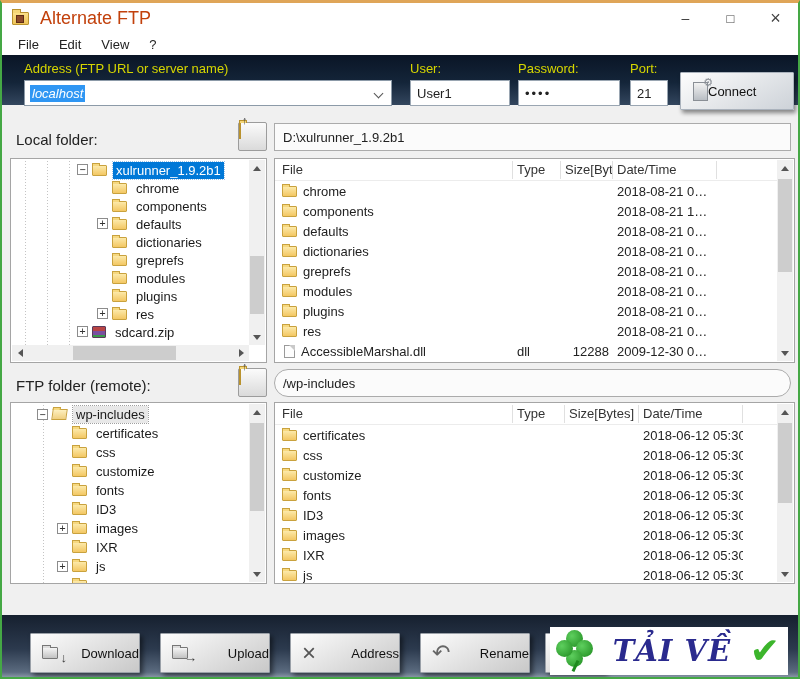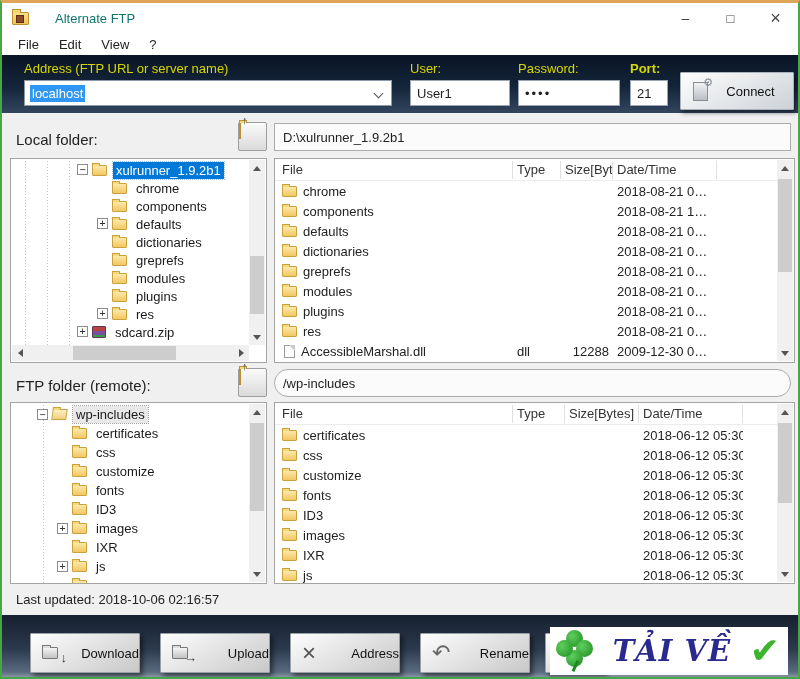--- a/index.html
+++ b/index.html
@@ -7,46 +7,46 @@
   body { font-family:"Liberation Sans", sans-serif; font-size:13px; color:#222; background:#fff; }
   .window { position:relative; width:800px; height:679px; overflow:hidden;
     border-top:3px solid #dfa558; border-left:2px solid #45a845; border-right:2px solid #45a845; border-bottom:2px solid #45a845;
     background:#f0f0f0; }
 
   
   .titlebar { position:absolute; left:0; top:0; right:0; height:30px; background:#fff; display:flex; align-items:center; }
   .app-icon { position:relative; width:17px; height:13px; margin-left:10px; background:linear-gradient(#fbe089,#eec45a); border:1px solid #b9922e; border-radius:1px; }
   .app-icon::before { content:""; position:absolute; top:-4px; left:-1px; width:7px; height:3px; background:#f4d678; border:1px solid #b9922e; border-bottom:none; }
   .app-icon::after { content:""; position:absolute; top:2px; left:3px; width:6px; height:6px; background:#8d4a2a; border:1px solid #5f2d16; }
-  .title-text { margin-left:26px; font-size:13px; color:#0f766e; }
+  .title-text { margin-left:11px; font-size:18px; color:#c2410c; }
   .win-controls { position:absolute; right:0; top:0; height:30px; display:flex; }
   .win-btn { width:45px; height:30px; display:flex; align-items:center; justify-content:center; color:#444; font-size:14px; }
   .win-btn.max { font-size:13px; }
   .win-btn.close { font-size:18px; }
 
   
   .menubar { position:absolute; left:0; top:30px; right:0; height:22px; background:#fff; display:flex; align-items:center; padding-left:6px; }
   .menu-item { padding:0 10px; font-size:13px; color:#222; }
 
   
-  .conn { position:absolute; left:0; top:52px; right:0; height:58px;
+  .conn { position:absolute; left:0; top:52px; right:0; height:50px;
     background:linear-gradient(to bottom,#0a1526,#142539 55%,#33465e); }
   .conn-label { position:absolute; top:6px; font-size:13px; color:#d6d600; white-space:nowrap; }
-  .lbl-address { left:22px; } .lbl-user { left:408px; } .lbl-pass { left:516px; } .lbl-port { left:628px;font-weight:bold; }
+  .lbl-address { left:22px; } .lbl-user { left:408px; } .lbl-pass { left:516px; } .lbl-port { left:628px; }
   .combo { position:absolute; left:22px; top:25px; width:368px; height:26px; background:#fff; border:1px solid #8c9aa8; display:flex; align-items:center; padding-left:5px; }
-  .combo-sel { background:#2f96f3; color:#fff; padding:1px 2px; font-size:13px; }
+  .combo-sel { background:#2f96f3; color:#fff; padding:1px 2px; font-size:13px;font-style:italic; }
   .combo-arrow { position:absolute; right:9px; top:9px; width:7px; height:7px; border-right:1px solid #555; border-bottom:1px solid #555; transform:rotate(45deg); }
   .tbox { position:absolute; top:25px; height:26px; background:#fff; border:1px solid #9aa6b2; font-family:"Liberation Sans",sans-serif; font-size:13px; color:#222; padding:0 6px; }
   .tb-user { left:408px; width:100px; } .tb-pass { left:516px; width:102px; letter-spacing:2px; } .tb-port { left:628px; width:38px; }
   .connect-btn { position:absolute; left:678px; top:17px; width:114px; height:38px;
     background:linear-gradient(150deg,#fdfdfd,#cdd2d8); border:1px solid #aab2bc; border-radius:1px;
     display:flex; align-items:center; box-shadow:2px 3px 4px rgba(0,0,0,.45); }
   .pc-icon { position:relative; width:15px; height:19px; margin-left:12px; background:linear-gradient(#f2f2f2,#b9bec4); border:1px solid #8a8f96; flex:none; }
   .pc-icon::after { content:"⚙"; position:absolute; right:-6px; top:-7px; font-size:11px; color:#8a8f96; }
-  .connect-label { flex:1; text-align:center; color:#111; font-size:13px; }
+  .connect-label { flex:1; text-align:left; color:#111; font-size:13px; }
 
   
   .pathrow-label { position:absolute; left:14px; font-size:15px; color:#222; }
   .updir-btn { position:absolute; left:236px; width:29px; height:29px; background:linear-gradient(#fbfbfb,#dadada); border:1px solid #9c9c9c; border-radius:2px; }
   .updir-folder { position:relative; width:14px; height:10px; margin:10px auto 0; background:linear-gradient(#fbe089,#eec45a); border:1px solid #b9922e; }
   .updir-folder::before { content:""; position:absolute; top:-3px; left:-1px; width:6px; height:2px; background:#f4d678; border:1px solid #b9922e; border-bottom:none; }
   .updir-folder::after { content:"↑"; position:absolute; left:2px; top:-9px; font-size:11px; font-weight:bold; color:#444; }
   .path-field { position:absolute; left:272px; right:7px; height:28px; background:#fbfbfb; border:1px solid #ababab; display:flex; align-items:center; padding-left:8px; font-size:13px; color:#222; }
 
   
@@ -533,23 +533,20 @@
         </span>
       <span class="sb-track">
           <span class="sb-thumb" style="top:2%; height:55%;"></span>
         </span>
       <span class="sb-btn">
           <span class="tri-down"></span>
         </span>
     </div>
   </div>
 
-  <div class="statusbar">
-    <span>Last updated: 2018-10-06 02:16:57</span>
-  </div>
 
   <div class="band">
     <div class="act-btn btn-download">
       <span class="act-icon">
           <span class="g-folder"></span>
           <span class="arrow-glyph">↓</span>
         </span>
       <span class="act-label">Download</span>
     </div>
     <div class="act-btn btn-upload">

